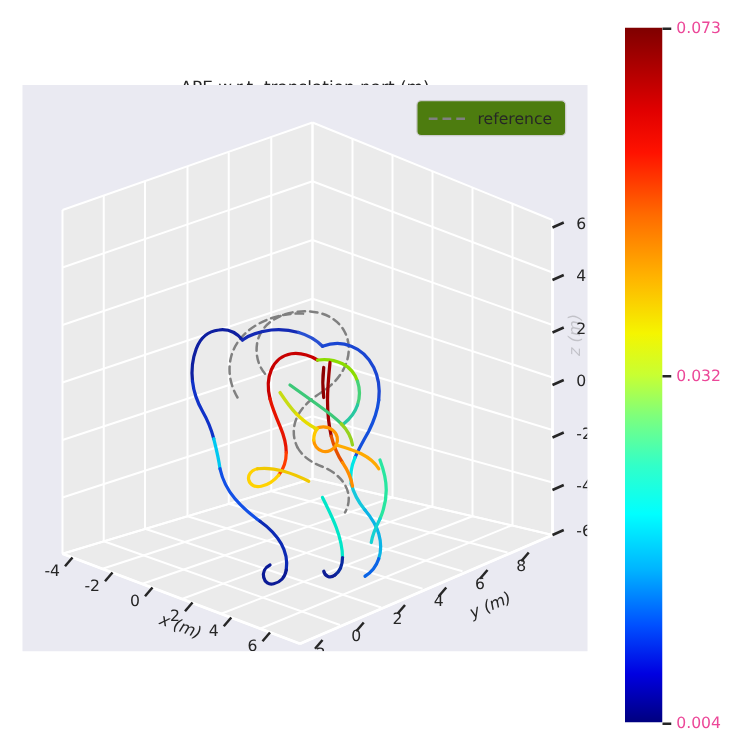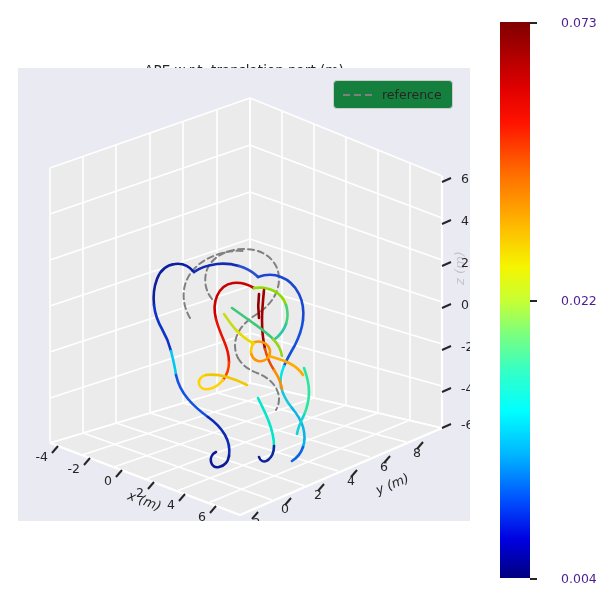--- a/index.html
+++ b/index.html
@@ -51,21 +51,21 @@
 
   
   #legend {
     position: absolute;
     left: 333px;
     top: 80px;
     display: flex;
     align-items: center;
     gap: 8px;
     padding: 4px 10px 4px 8px;
-    background: #15803d;
+    background: #4d7c0f;
     border: 1px solid #cccccc;
     border-radius: 4px;
     box-sizing: border-box;
     height: 29px;
   }
   #legend-dash { display: block; }
   #legend-label {
     color: #262626;
     font-size: 12.5px;
     white-space: nowrap;
@@ -87,25 +87,24 @@
   .cb-tick {
     position: absolute;
     left: 30px;
     width: 7px;
     height: 0;
     border-top: 2px solid #262626;
   }
   .cb-label {
     position: absolute;
     left: 41px;
-    color: #4c1d95;
+    color: #ec4899;
     font-size: 12.5px;
     white-space: nowrap;
     transform: translateY(-50%);
-    margin-left: 20px;
   }
 
   
   .tick-text {
     font-family: "DejaVu Sans", sans-serif;
     font-size: 12.5px;
     fill: #262626;
   }
   .axis-title-text {
     font-family: "DejaVu Sans", sans-serif;
@@ -377,17 +376,17 @@
         </linearGradient>
       </defs>
       <rect x="0" y="0" width="30" height="556" fill="url(#jetbar)"></rect>
     </svg>
 
     <div class="cb-tick" style="top:0px"></div>
     <div class="cb-tick" style="top:278px"></div>
     <div class="cb-tick" style="top:556px"></div>
 
     <div class="cb-label" style="top:0px">0.073</div>
-    <div class="cb-label" style="top:278px">0.022</div>
+    <div class="cb-label" style="top:278px">0.032</div>
     <div class="cb-label" style="top:556px">0.004</div>
   </div>
 
 </div>
 
 </body></html>

